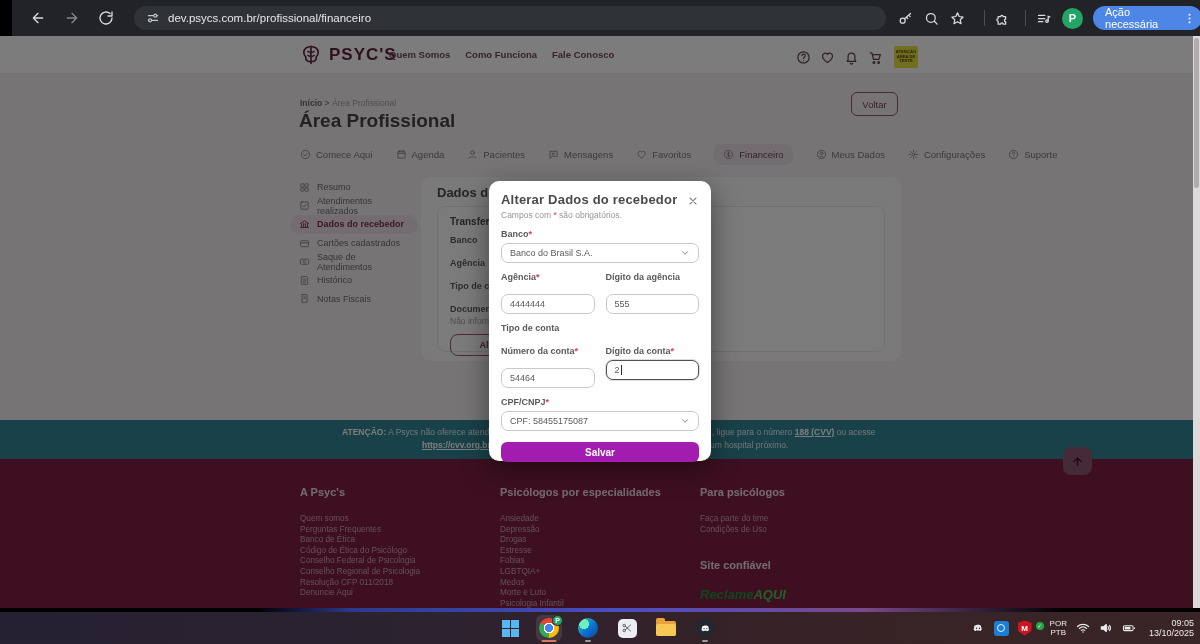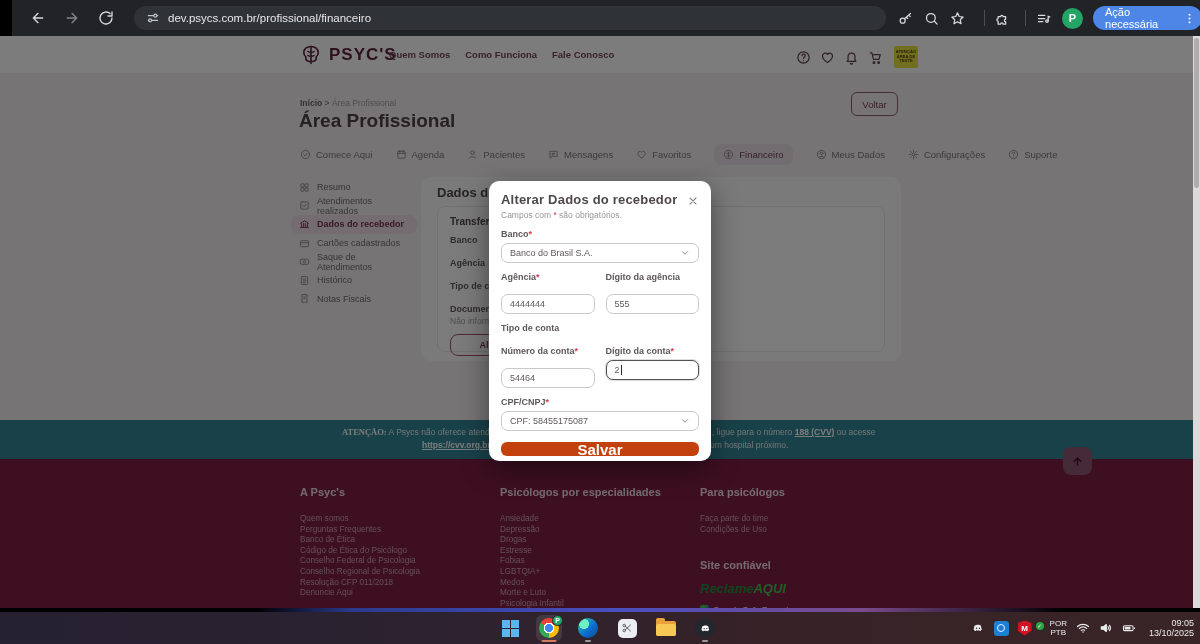--- a/index.html
+++ b/index.html
@@ -77,29 +77,29 @@
   .inner-card .lbl { font-size:9px; font-weight:bold; color:#5d585a; margin-bottom:13px; }
   .inner-card .lbl.tight { margin-bottom:2px; }
   .inner-card .muted { font-size:8.5px; color:#a29da0; margin-bottom:8px; }
   .btn-alterar { width:118px; height:22px; border:1px solid #a0506e; border-radius:8px;
     color:#7a3d57; font-size:9px; font-weight:bold; display:flex; align-items:center;
     justify-content:center; background:transparent; white-space:nowrap; overflow:hidden; }
 
   
   .attention { position:absolute; left:0; top:384px; width:1200px; height:39px; background:#2e8494; }
   .att { position:absolute; font-size:8.5px; color:#e3f2ef; white-space:nowrap; }
-  .att b { color:#ffffff;font-family:Liberation Serif, serif; }
+  .att b { color:#ffffff; }
   .att .lnk { color:#ffffff; font-weight:bold; text-decoration:underline; }
 
   .site-footer { position:absolute; left:0; top:423px; width:1200px; height:149px; background:#7b1c41; }
   .fcol { position:absolute; top:27px; }
   .fcol h3 { font-size:11px; font-weight:bold; color:#ecdbe2; margin-bottom:16px; }
   .flink { font-size:8.2px; color:#c9a2b4; line-height:10.6px; }
   .trust-h { font-size:11px; font-weight:bold; color:#ecdbe2; margin-top:24px; }
-  .reclame { margin-top:10px; font-size:13px; font-weight:bold; font-style:italic; }
+  .reclame { margin-top:16px; font-size:13px; font-weight:bold; font-style:italic; }
   .reclame .p1 { color:#1a8f3c; }
   .reclame .p2 { color:#3ec24d; }
   .safe-row { margin-top:9px; display:flex; align-items:center; gap:4px; }
   .safe-ic { width:9px; height:9px; background:linear-gradient(135deg,#3ec24d 50%,#2d7dd2 50%); border-radius:2px; }
   .safe-txt { font-size:8px; font-weight:bold; color:#e8dde2; }
 
   .scrolltop { position:absolute; left:1063px; top:411px; width:29px; height:28px;
     background:#8a5570; border-radius:8px; display:flex; align-items:center; justify-content:center; }
   .scrolltop svg { width:13px; height:13px; color:#401024; }
 
@@ -120,22 +120,22 @@
     font-size:9px; color:#5d585a; display:flex; align-items:center; padding:0 8px; width:100%;
     font-family:"Liberation Sans", sans-serif; }
   .sel { justify-content:space-between; }
   .sel .chev { width:10px; height:10px; color:#8a8486; flex:none; }
   .sel .chev svg { width:100%; height:100%; }
   .frow { display:flex; gap:11px; }
   .frow > div { width:94px; }
   .inp.focused { border:1.5px solid #55504f; box-shadow:0 0 0 1px rgba(70,65,66,.18); }
   .caret { display:inline-block; width:1px; height:10px; background:#2e2a2b; margin-left:1px; }
   input.inp { outline:none;margin-top:12px; }
-  .btn-salvar { margin-top:11px; width:100%; height:14px; background:#c2410c; border:none;
-    border-radius:6px; color:#fff; font-size:15px; font-weight:bold; display:flex;
+  .btn-salvar { margin-top:11px; width:100%; height:20px; background:#a21caf; border:none;
+    border-radius:6px; color:#fff; font-size:10px; font-weight:bold; display:flex;
     align-items:center; justify-content:center; font-family:"Liberation Sans", sans-serif; }
 
   
   .wall-strip { position:absolute; left:255px; top:608px; width:810px; height:4px;
     background:linear-gradient(90deg,rgba(43,58,140,0) 0%,#2b3a8c 12%,#4a4fc0 45%,#7a4a8c 75%,rgba(122,74,116,0) 100%); }
   .taskbar { position:absolute; left:0; top:612px; width:1200px; height:32px;
     background:linear-gradient(90deg,#252131 0%,#2c2230 35%,#372227 65%,#392526 100%); z-index:30; }
   .tb-center { position:absolute; left:497px; top:0; height:32px; display:flex; align-items:center; gap:13px; }
   .tb-app { position:relative; width:26px; height:26px; display:flex; align-items:center;
     justify-content:center; border-radius:6px; }

